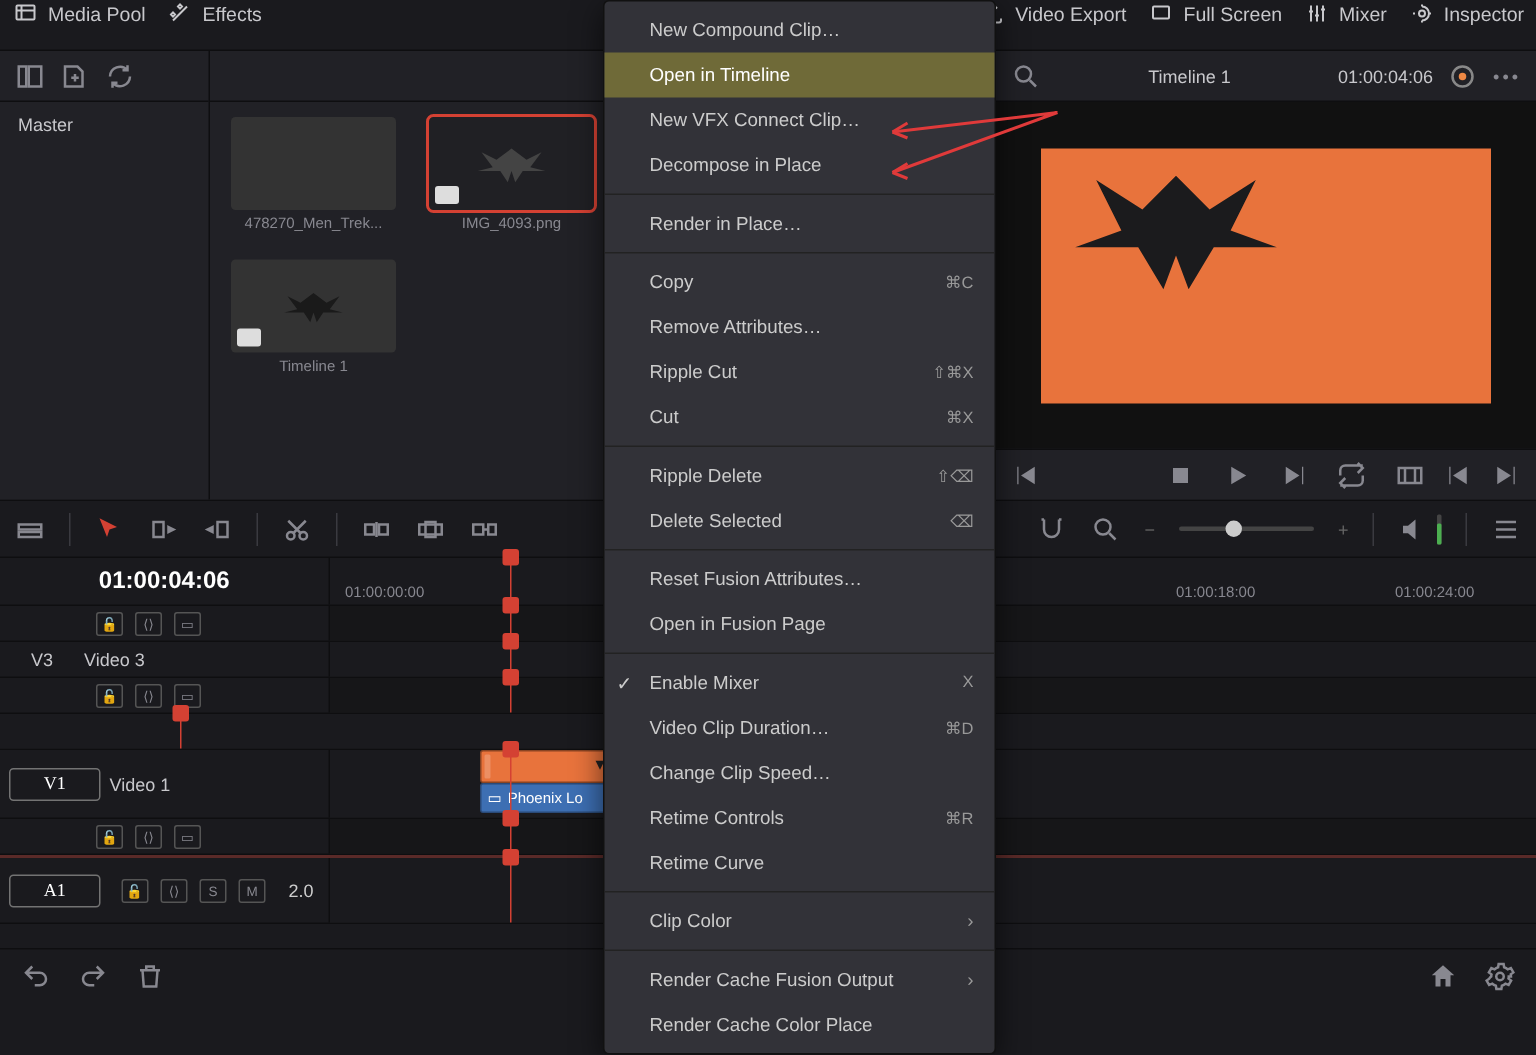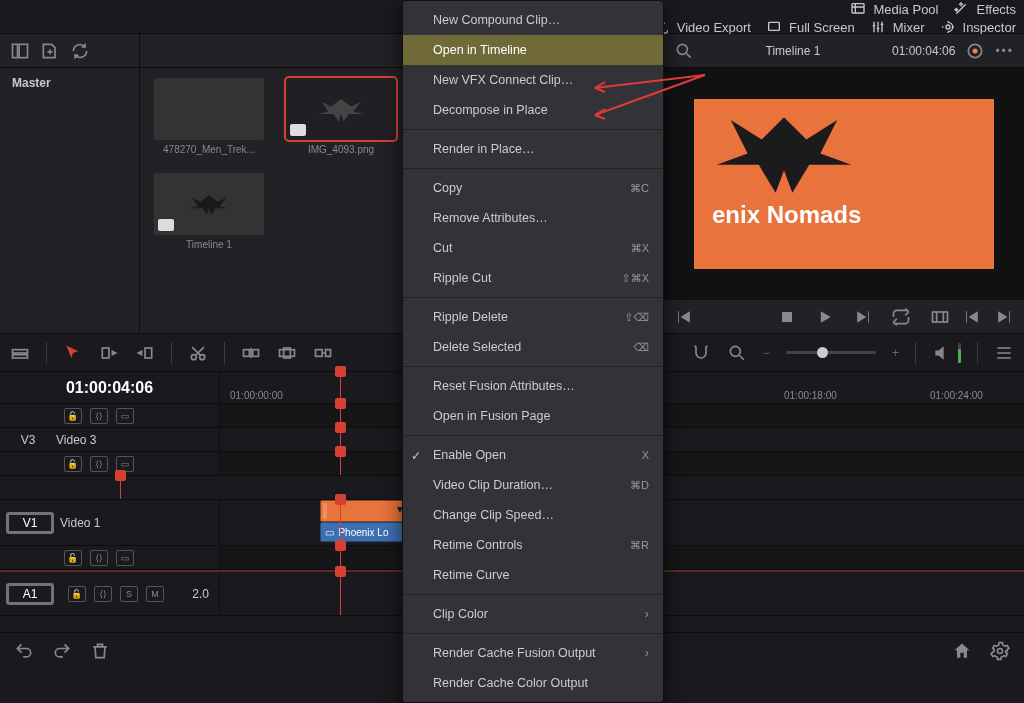--- a/index.html
+++ b/index.html
@@ -15,29 +15,29 @@
     --clip-blue:#3d6fb3;
     --menu-bg:#323238;
     --menu-hover:#3e3e44;
     --highlight:#6f6a38;
   }
   *{box-sizing:border-box;font-family:-apple-system,BlinkMacSystemFont,"Segoe UI",Arial,sans-serif;}
   body{margin:0;background:var(--bg);color:var(--text);font-size:12px;width:1024px;height:703px;overflow:hidden;position:relative;}
   svg{display:block;}
 
   
-  .topbar{height:34px;display:flex;align-items:flex-end;padding:0 8px;border-bottom:1px solid var(--border);background:var(--bg);flex-direction:column;}
+  .topbar{height:34px;display:flex;align-items:flex-start;padding:0 8px;border-bottom:1px solid var(--border);background:var(--bg);}
   .topbar .group{display:flex;align-items:center;gap:14px;}
   .topbar .spacer{flex:1;}
   .tb-item{display:flex;align-items:center;gap:6px;color:var(--text);font-size:13px;cursor:pointer;}
   .tb-item .ico{width:18px;height:18px;display:flex;align-items:center;justify-content:center;color:var(--text);}
 
   
   .upper{display:flex;height:300px;border-bottom:1px solid var(--border);}
-  .bin-sidebar{width:140px;border-right:1px solid var(--border);background:var(--bg2);font-weight:bold;}
+  .bin-sidebar{width:140px;border-right:1px solid var(--border);background:var(--bg2);}
   .bin-sidebar .bin-toolbar{height:34px;display:flex;align-items:center;gap:10px;padding:0 10px;border-bottom:1px solid var(--border);}
   .bin-master{padding:8px 12px;color:var(--text);font-size:12px;}
   .pool{flex:1;display:flex;flex-direction:column;background:var(--bg2);border-right:1px solid var(--border);min-width:0;}
   .pool-toolbar{height:34px;display:flex;align-items:center;justify-content:flex-end;gap:14px;padding:0 12px;border-bottom:1px solid var(--border);}
   .pool-grid{flex:1;padding:10px 14px;display:flex;flex-wrap:wrap;align-content:flex-start;gap:18px 22px;overflow:hidden;}
   .thumb{width:110px;display:flex;flex-direction:column;align-items:center;gap:4px;}
   .thumb .box{width:110px;height:62px;border-radius:3px;background:#333;position:relative;overflow:hidden;}
   .thumb.selected .box{outline:2px solid var(--accent-red);}
   .thumb .cap{font-size:10px;color:var(--text-dim);text-align:center;max-width:110px;white-space:nowrap;overflow:hidden;text-overflow:ellipsis;}
   .thumb .badge{position:absolute;left:4px;bottom:4px;width:16px;height:12px;background:#ddd;border-radius:2px;}
@@ -75,21 +75,21 @@
   .timeline{flex:1;display:flex;flex-direction:column;background:var(--bg);}
   .ruler-row{height:32px;display:flex;border-bottom:1px solid var(--border);}
   .tc-cell{width:220px;display:flex;align-items:center;justify-content:center;font-size:16px;font-weight:600;color:#fff;border-right:1px solid var(--border);}
   .ruler{flex:1;position:relative;display:flex;align-items:flex-end;padding-bottom:2px;}
   .ruler .tick{position:absolute;bottom:2px;font-size:10px;color:var(--text-dim);}
   .tracks{display:flex;flex-direction:column;}
   .track{display:flex;height:46px;border-bottom:1px solid var(--border);}
   .track.half{height:24px;}
   .track-head{width:220px;display:flex;align-items:center;border-right:1px solid var(--border);}
   .track-head .label-cell{width:56px;height:100%;display:flex;align-items:center;justify-content:center;gap:4px;}
-  .track-head .label-cell.boxed{border:3px solid #737373;border-radius:3px;margin:6px;width:48px;height:22px;color:#fff;}
+  .track-head .label-cell.boxed{border:1px solid #737373;border-radius:3px;margin:6px;width:61px;height:22px;color:#fff;font-family:Liberation Serif, serif;}
   .track-head .name{flex:1;font-size:12px;color:var(--text);}
   .track-head .icons{display:flex;gap:8px;padding:0 8px;color:var(--text-dim);}
   .track-head.btns{padding-left:56px;}
   .mini-btn{width:18px;height:16px;border:1px solid #555;border-radius:2px;display:flex;align-items:center;justify-content:center;font-size:9px;color:var(--text-dim);}
   .lane{flex:1;position:relative;background:var(--bg);}
   .lane.dark{background:#161618;}
   .playhead{position:absolute;top:0;bottom:0;width:1px;background:var(--accent-red);left:120px;z-index:5;}
   .playhead::before{content:"";position:absolute;top:-6px;left:-5px;width:11px;height:11px;background:var(--accent-red);border-radius:2px;}
   .clip{position:absolute;left:100px;width:90px;top:0;bottom:0;}
   .clip .vid{height:22px;background:var(--accent-orange);border:1px solid #8a4422;border-radius:2px;position:relative;}
@@ -290,21 +290,20 @@
             <circle cx="12" cy="12" r="3" fill="#e84"></circle>
           </svg>
         </span>
       <span class="dots">•••</span>
     </div>
     <div class="canvas">
       <div class="frame">
         <svg width="140" height="100" viewBox="0 0 100 70" style="position:absolute;left:20px;top:6px">
             <path fill="#1b1b1d" d="M50 8 L66 24 L88 10 L76 34 L98 42 L68 42 L56 62 L50 46 L44 62 L32 42 L2 42 L24 34 L12 10 L34 24 Z"></path>
           </svg>
-        <div class="txt">enix Nomads</div>
       </div>
     </div>
     <div class="transport">
       <div class="left-group">
         <span class="tool-ico">
             <svg viewBox="0 0 24 24" fill="currentColor">
               <path d="M6 5v14l-1 0V5zM19 5v14L8 12z"></path>
             </svg>
           </span>
       </div>
@@ -589,47 +588,47 @@
     </div>
   <hr>
   <div class="row">
       <span>Copy</span>
       <span class="sc">⌘C</span>
     </div>
   <div class="row">
       <span>Remove Attributes…</span>
     </div>
   <div class="row">
+      <span>Ripple Cut</span>
+      <span class="sc">⇧⌘X</span>
+    </div>
+  <div class="row">
       <span>Cut</span>
       <span class="sc">⌘X</span>
     </div>
-  <div class="row">
-      <span>Ripple Cut</span>
-      <span class="sc">⇧⌘X</span>
-    </div>
   <hr>
   <div class="row">
       <span>Ripple Delete</span>
       <span class="sc">⇧⌫</span>
     </div>
   <div class="row">
       <span>Delete Selected</span>
       <span class="sc">⌫</span>
     </div>
   <hr>
   <div class="row">
       <span>Reset Fusion Attributes…</span>
     </div>
   <div class="row">
       <span>Open in Fusion Page</span>
     </div>
   <hr>
   <div class="row">
       <span class="chk">✓</span>
-      <span>Enable Open</span>
+      <span>Enable Mixer</span>
       <span class="sc">X</span>
     </div>
   <div class="row">
       <span>Video Clip Duration…</span>
       <span class="sc">⌘D</span>
     </div>
   <div class="row">
       <span>Change Clip Speed…</span>
     </div>
   <div class="row">
@@ -643,20 +642,20 @@
   <div class="row">
       <span>Clip Color</span>
       <span class="chev">›</span>
     </div>
   <hr>
   <div class="row">
       <span>Render Cache Fusion Output</span>
       <span class="chev">›</span>
     </div>
   <div class="row">
-      <span>Render Cache Color Output</span>
+      <span>Render Cache Color Place</span>
     </div>
 </div>
 
 <svg class="anno" style="left:590px;top:70px" width="120" height="70">
   <path d="M115 5 L5 18 M115 5 L5 45" stroke="#e03a3a" stroke-width="2" fill="none"></path>
   <path d="M5 18 l10 -6 M5 18 l10 4 M5 45 l10 -6 M5 45 l10 4" stroke="#e03a3a" stroke-width="2" fill="none"></path>
 </svg>
 
 </body></html>

